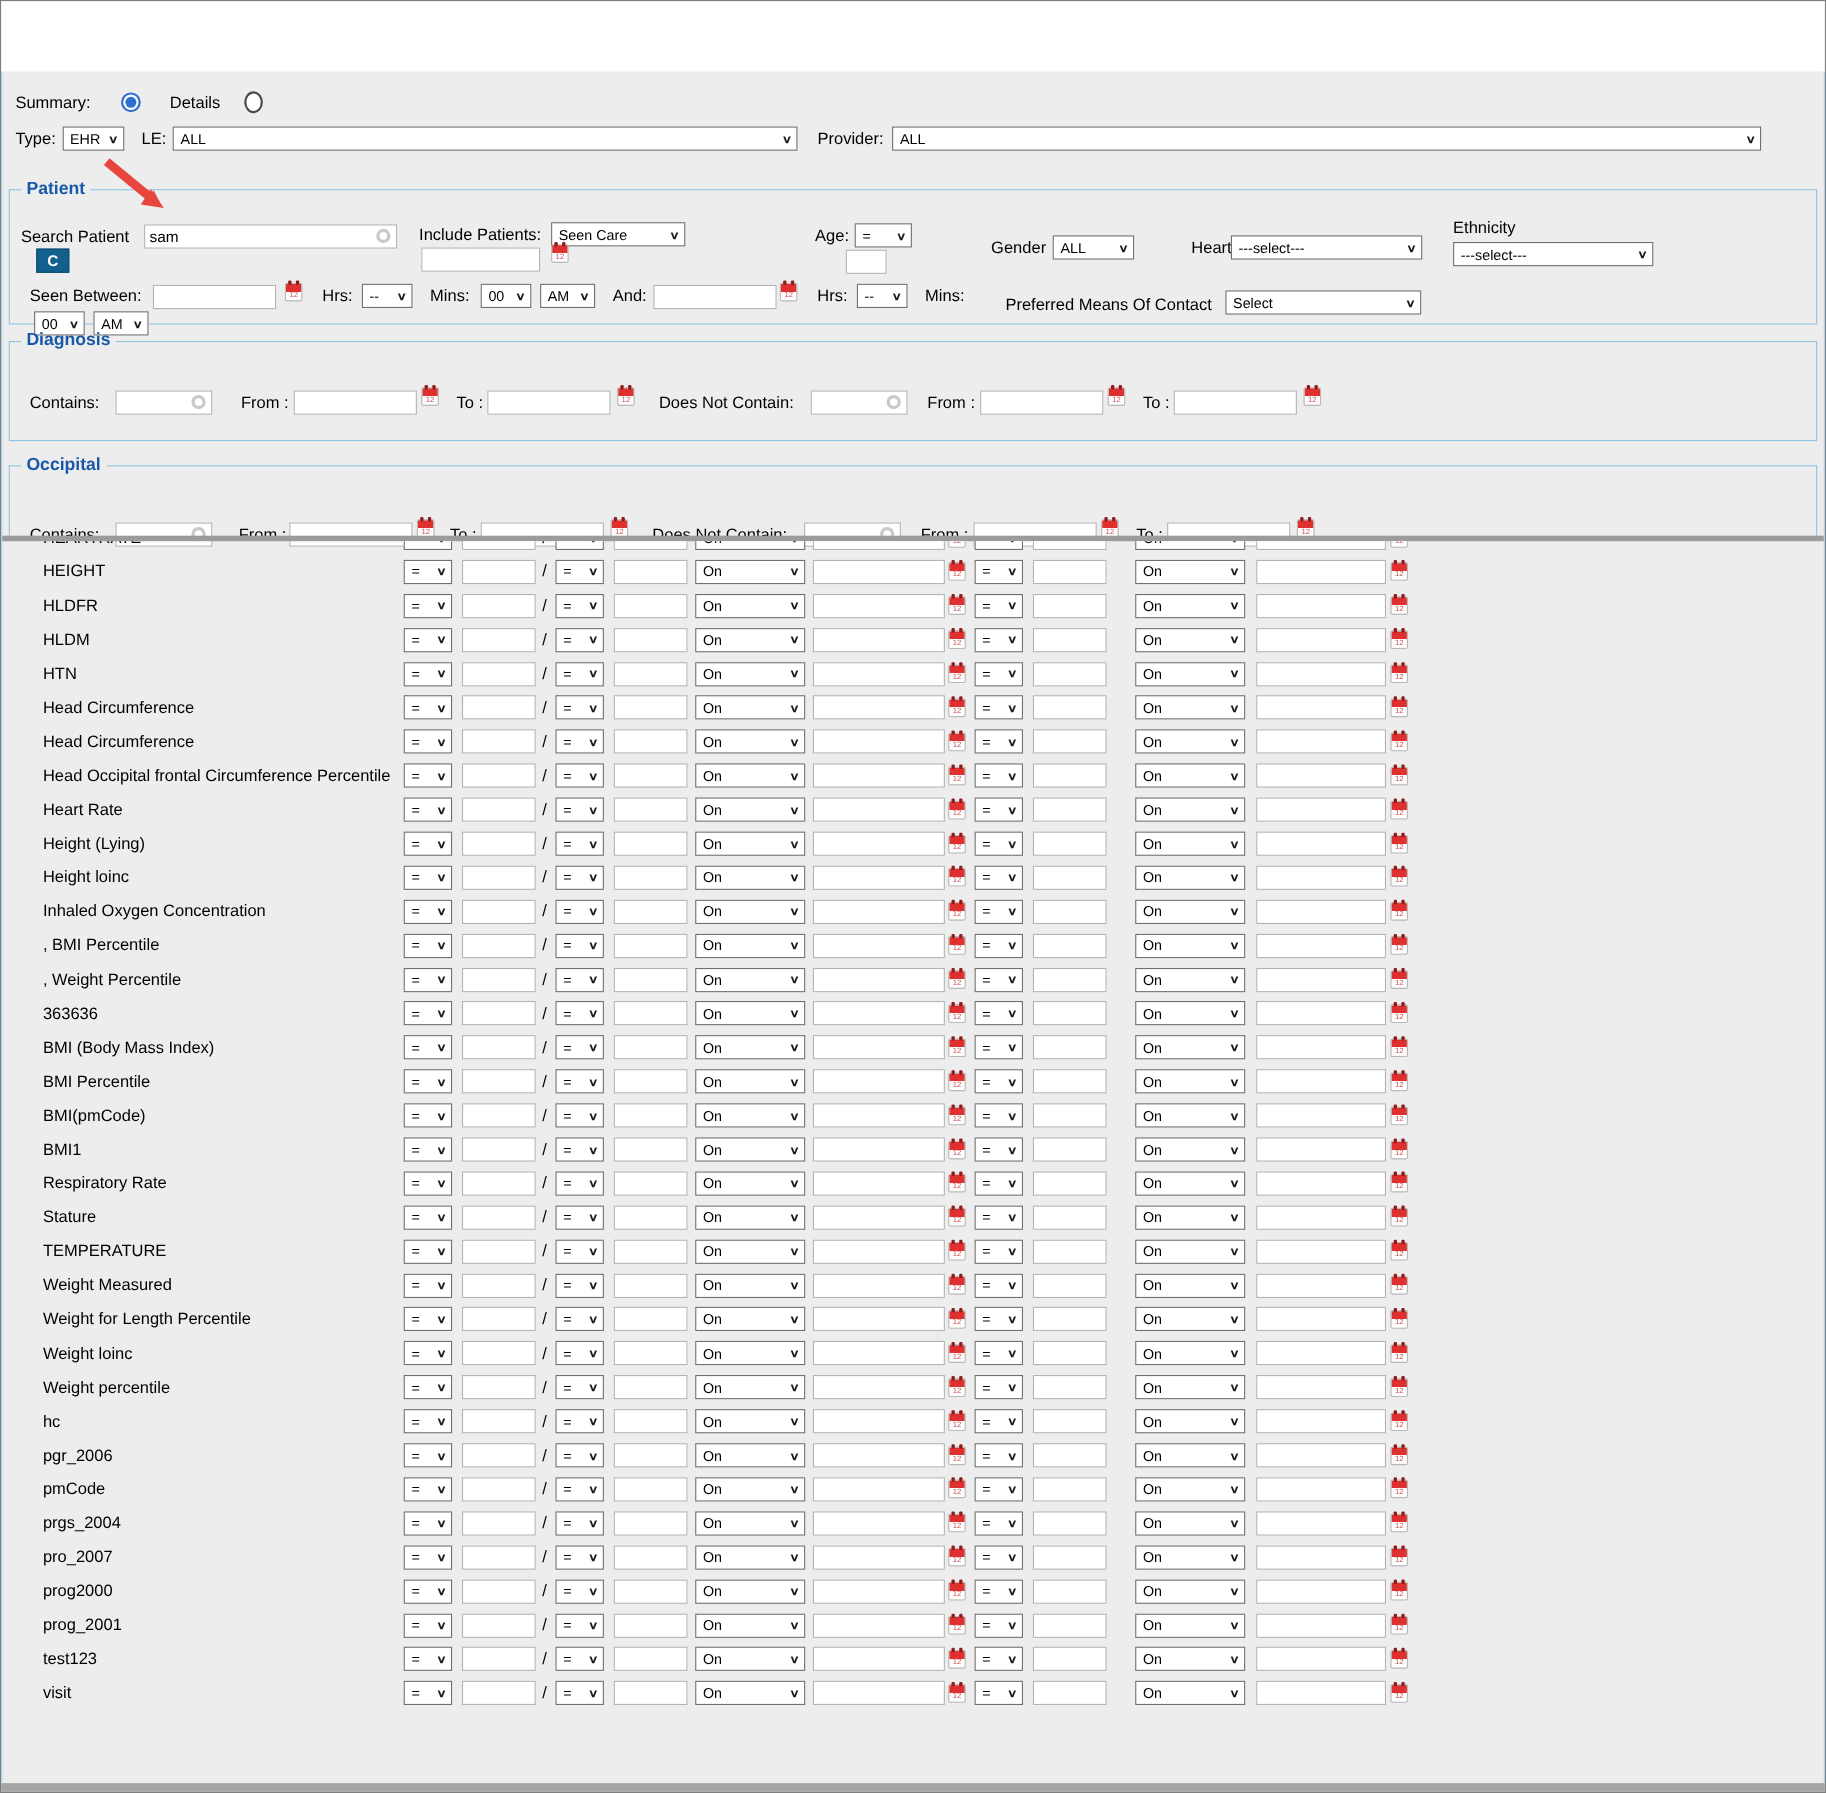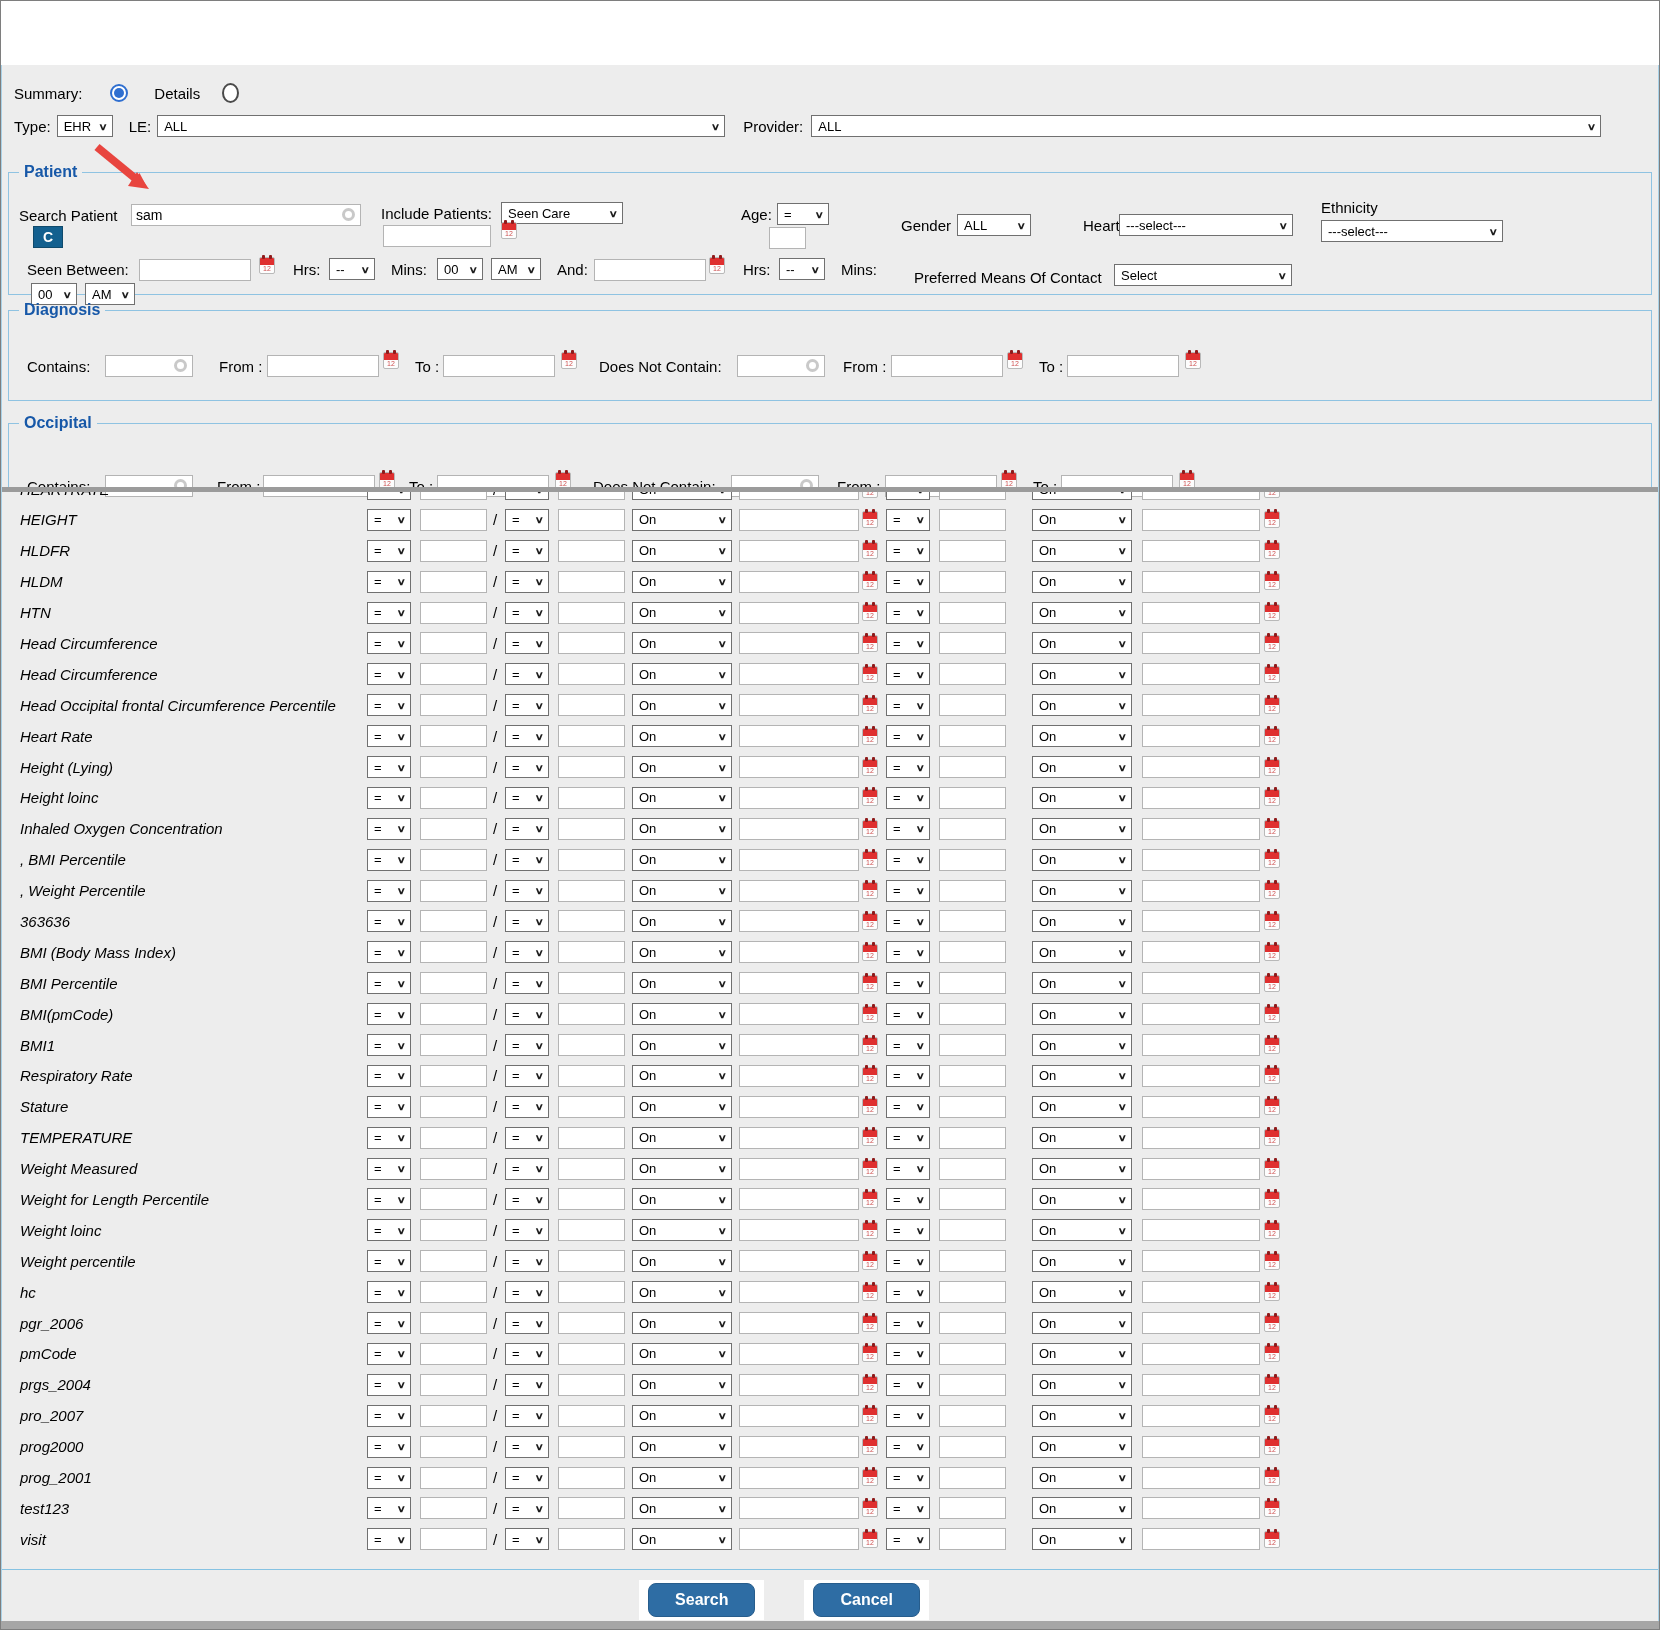--- a/index.html
+++ b/index.html
@@ -73,21 +73,21 @@
 
   
   .c-btn { background:#13608f; color:#fff; font-weight:bold; font-size:14px;
            border:1px solid #0f4a6c; width:30px; height:22px; text-align:center; line-height:20px; }
 
   
   .divider { position:absolute; left:0; right:0; top:422px; height:5px; background:#9b9b9b; }
   .grid { position:absolute; left:0; right:1px; top:427px; height:1077px; overflow:hidden; }
   .grow { height:22px; margin-bottom:8.9px; display:flex; align-items:center; }
   .grow:first-child { margin-top:-14px; }
-  .grow .rlbl { width:340px; padding-left:18px; font-size:15px; color:#000; white-space:nowrap;font-style:italic; }
+  .grow .rlbl { width:340px; padding-left:37px; font-size:15px; color:#000; white-space:nowrap; }
   .grow .sel.op  { width:44px; }
   .grow .sel.onv { width:100px; }
   .grow input.i1 { width:67px; }
   .grow input.i3 { width:120px; }
   .grow input.i5 { width:118px; }
   .grow .slash { font-size:15px; color:#000; }
 
   
   .footer { position:absolute; left:0; right:0; top:1504px; height:56px;
             border-top:1px solid #86c2e2; }
@@ -1354,27 +1354,17 @@
           <input class="txt i1" style="margin-left: 9px;">
           <span style="margin-left:26px"><span class="sel onv">
               <span>On</span>
               <span class="vv">∨</span>
             </span></span>
           <input class="txt i5" style="margin-left: 10px;">
           <span class="cal" style="margin-left:4px"></span>
         </div>
       </div>
 
-    <div class="footer">
-      <div class="btn-row">
-        <span class="btn-wrap">
-          <button class="btn">Search</button>
-        </span>
-        <span class="btn-wrap">
-          <button class="btn">Cancel</button>
-        </span>
-      </div>
-    </div>
 
   </div>
 
   <div class="bottom-bar"></div>
 </div>
 
 </body></html>

